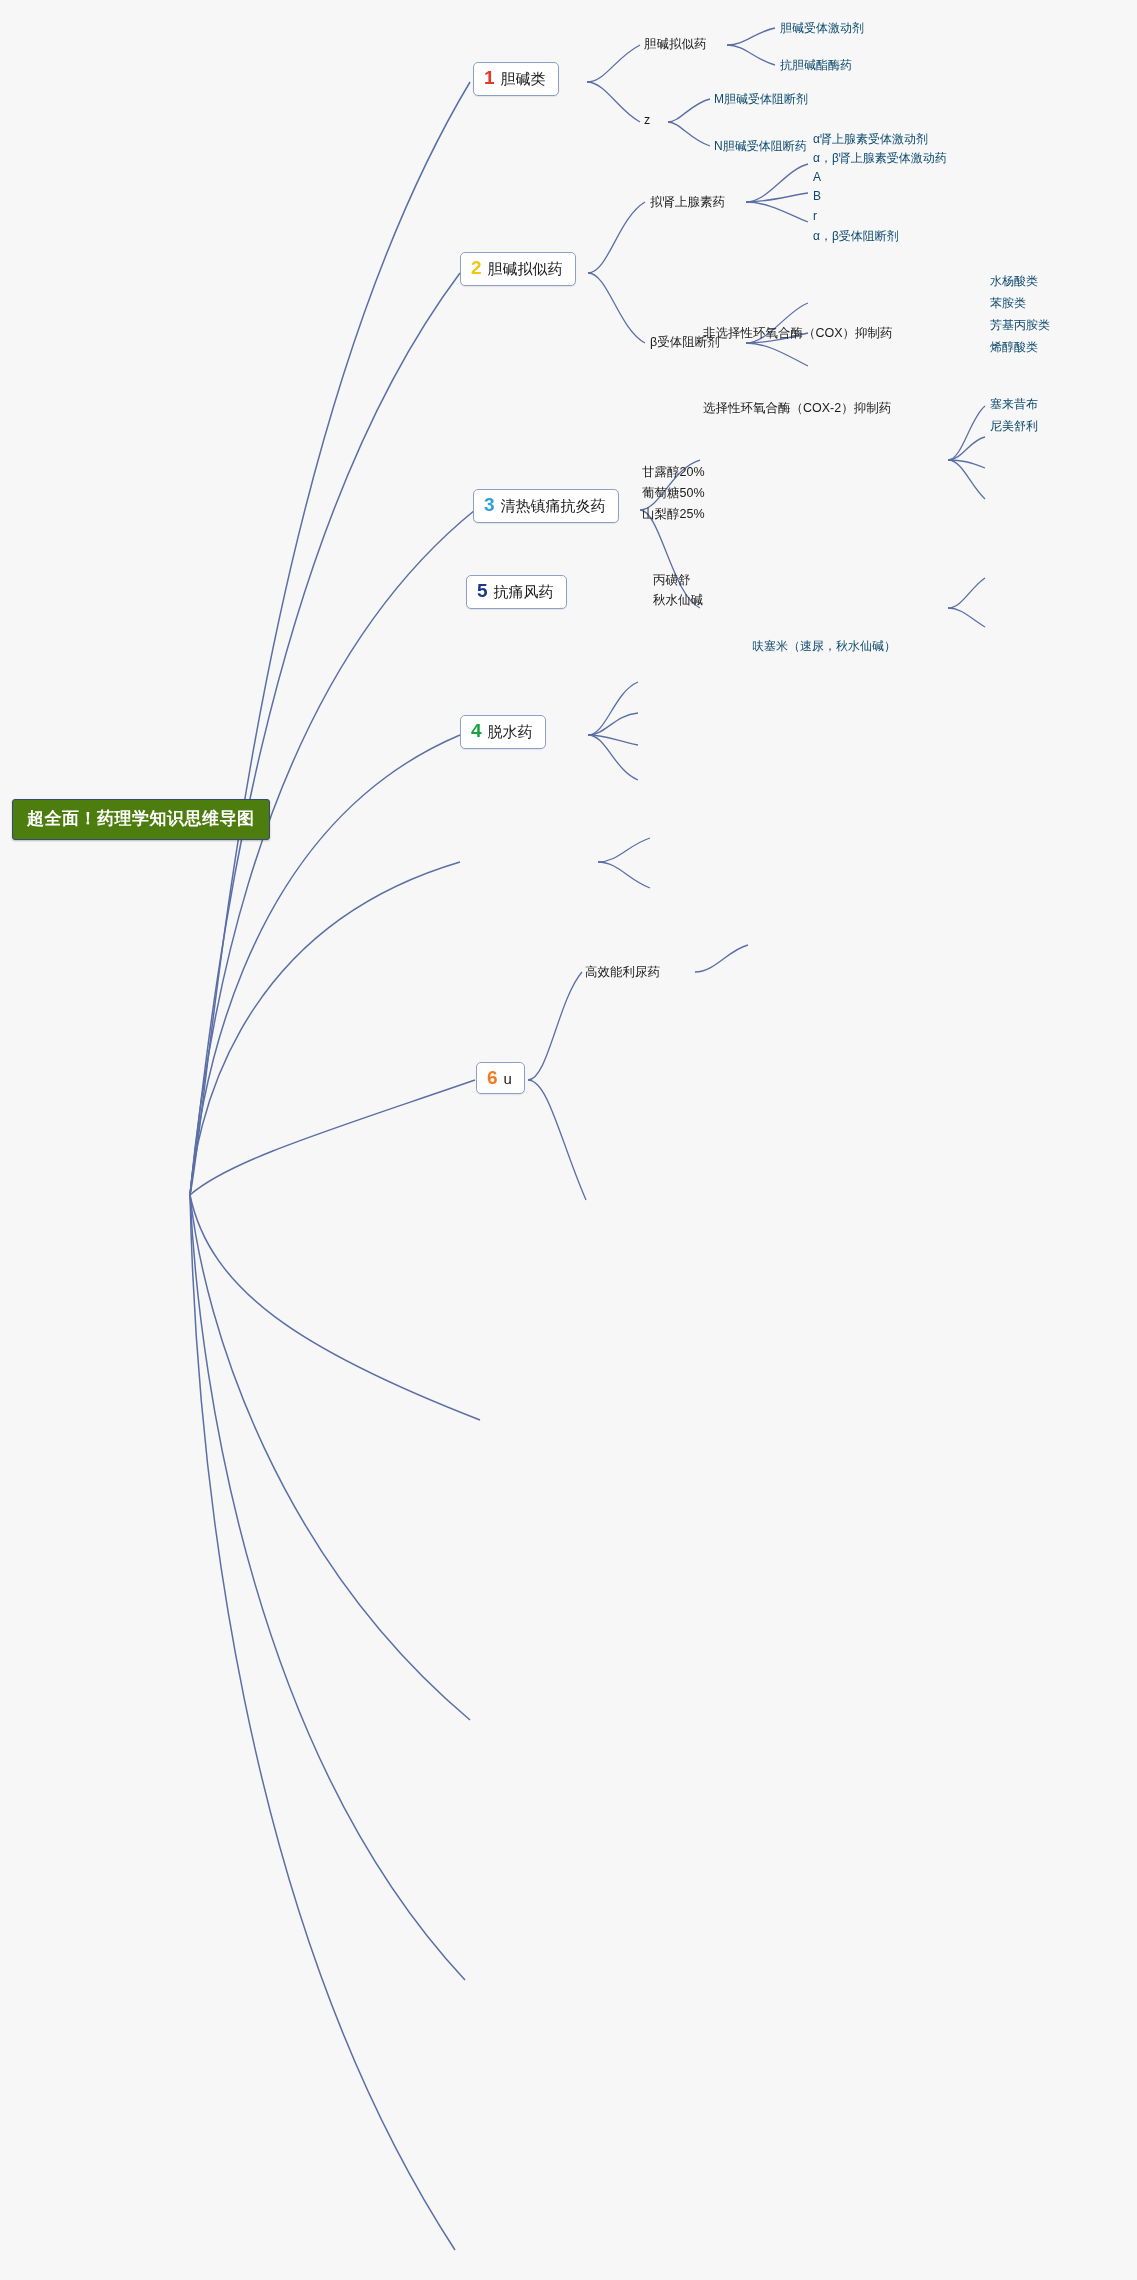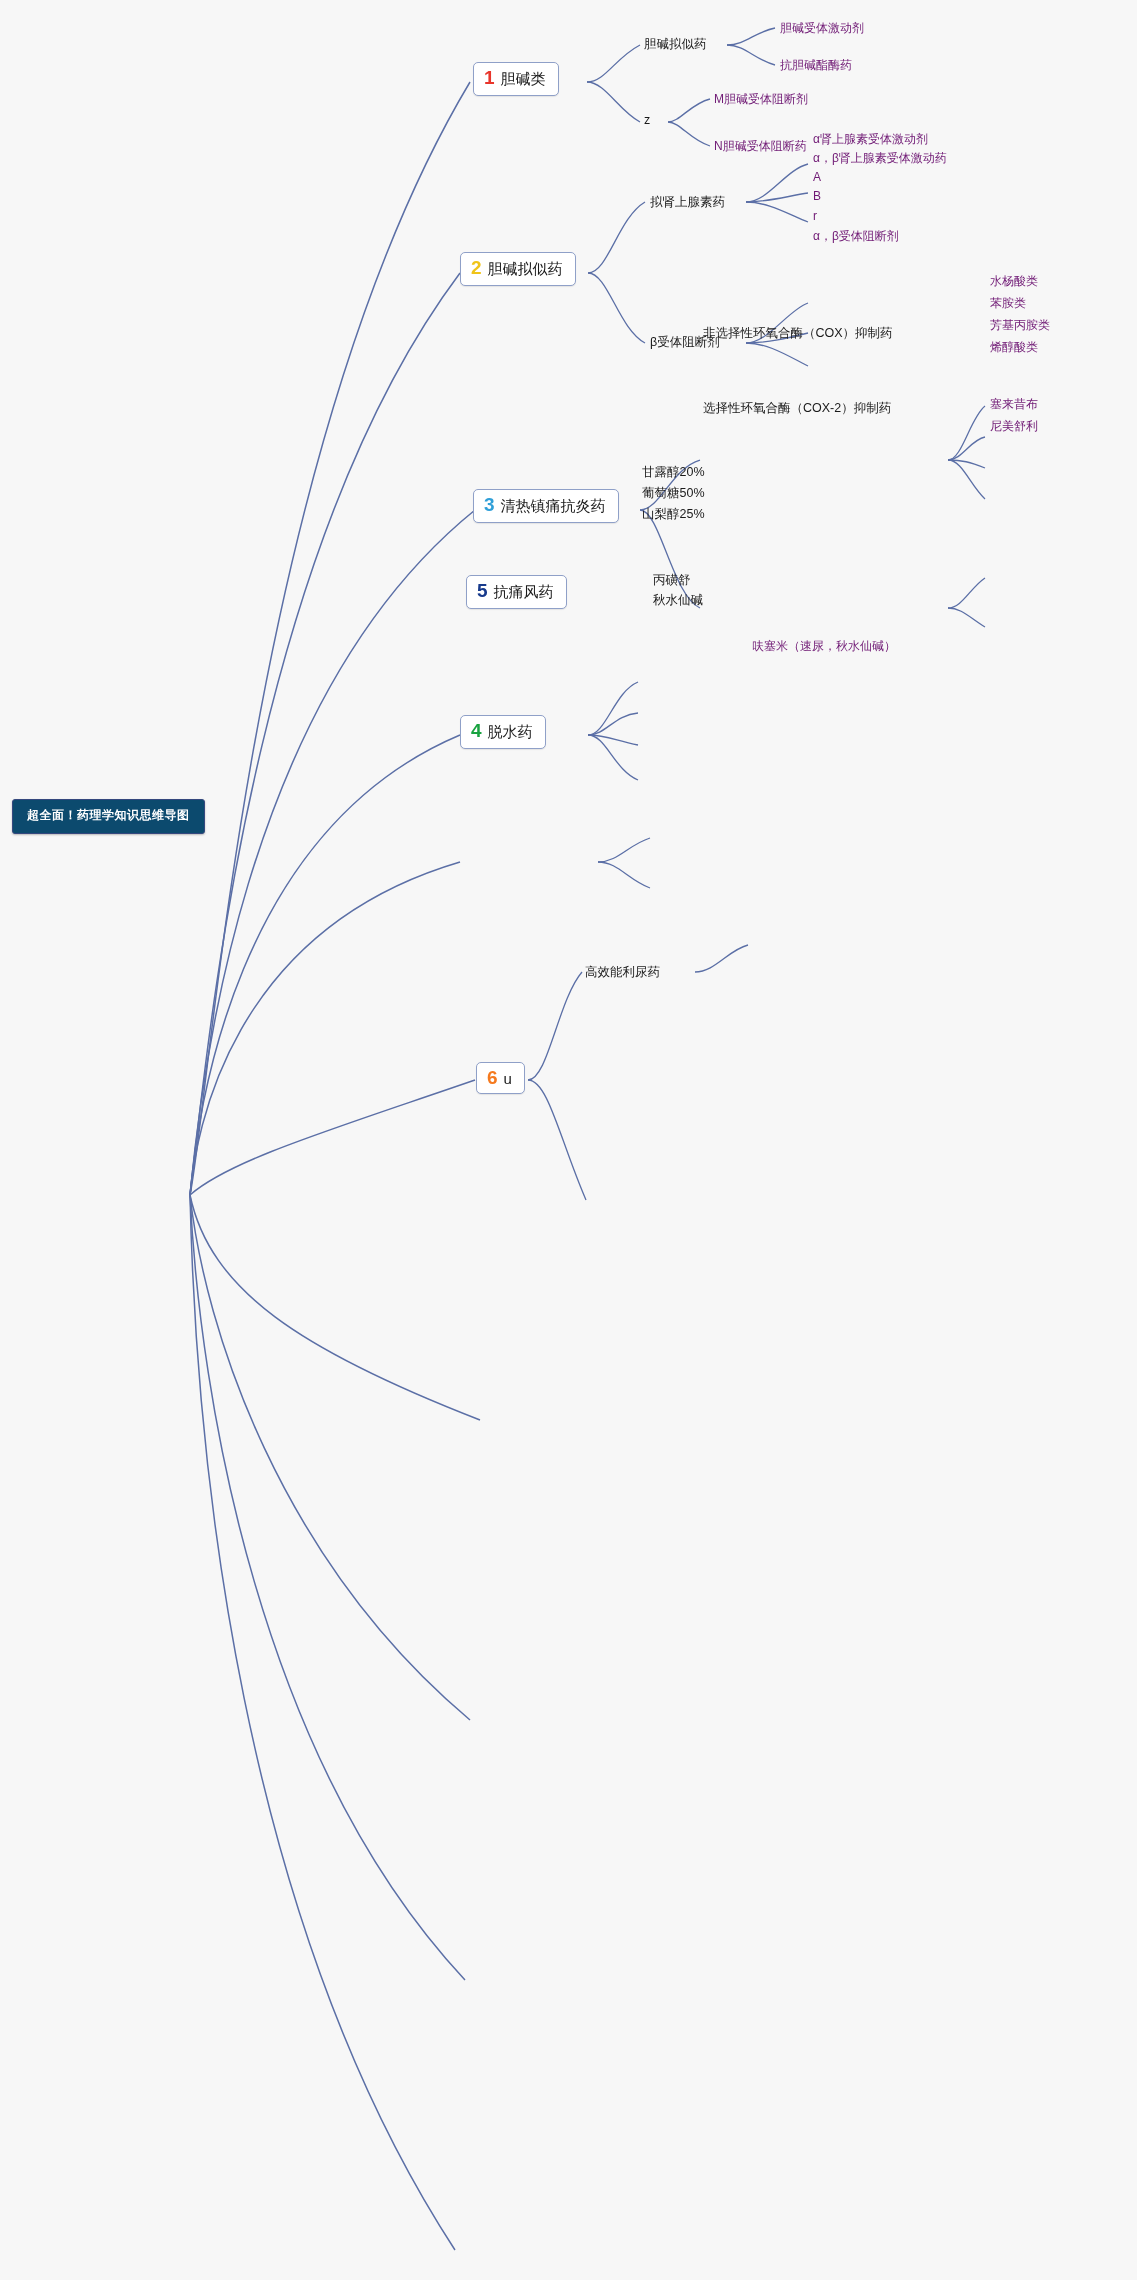--- a/index.html
+++ b/index.html
@@ -14,26 +14,26 @@
   #canvas{position:absolute;inset:0;width:1137px;height:2280px;}
   svg.lines{position:absolute;left:0;top:0;width:1137px;height:2280px;pointer-events:none;}
   svg.lines path{fill:none;stroke:#5b6fa6;stroke-width:1.3;}
   svg.lines path.root{stroke-width:1.5;}
 
   .node{position:absolute;white-space:nowrap;}
 
   
   .root-node{
     left:12px;top:799px;
-    background:#0c4a6e;
+    background:#4d7c0f;
     border:1px solid #35487e;
     border-radius:3px;
     padding:7px 14px 9px 14px;
     color:#ffffff;
-    font-size:12px;
+    font-size:17px;
     font-weight:bold;
     letter-spacing:.5px;
     box-shadow:0 1px 2px rgba(0,0,0,.25);
   }
 
   
   .l1{
     background:#ffffff;
     border:1px solid #8fa0c8;
     border-radius:5px;
@@ -43,21 +43,21 @@
     display:flex;
     align-items:baseline;
     gap:6px;
     box-shadow:0 1px 1px rgba(0,0,0,.08);
   }
   .l1 .num{font-size:19px;font-weight:bold;line-height:1;}
   .l1 .txt{font-size:15px;color:#1a1a1a;}
 
   
   .l2{font-size:12.5px;color:#1a1a1a;}
-  .l3{font-size:12px;color:#701a75;}
+  .l3{font-size:12px;color:#0c4a6e;}
   .sm{font-size:11.5px;}
 </style>
 </head>
 <body>
 
 <div id="canvas">
 
   <svg class="lines" viewBox="0 0 1137 2280">
 
     <path class="root" d="M190 1195 C 210 1100, 250 450, 470 82"></path>

